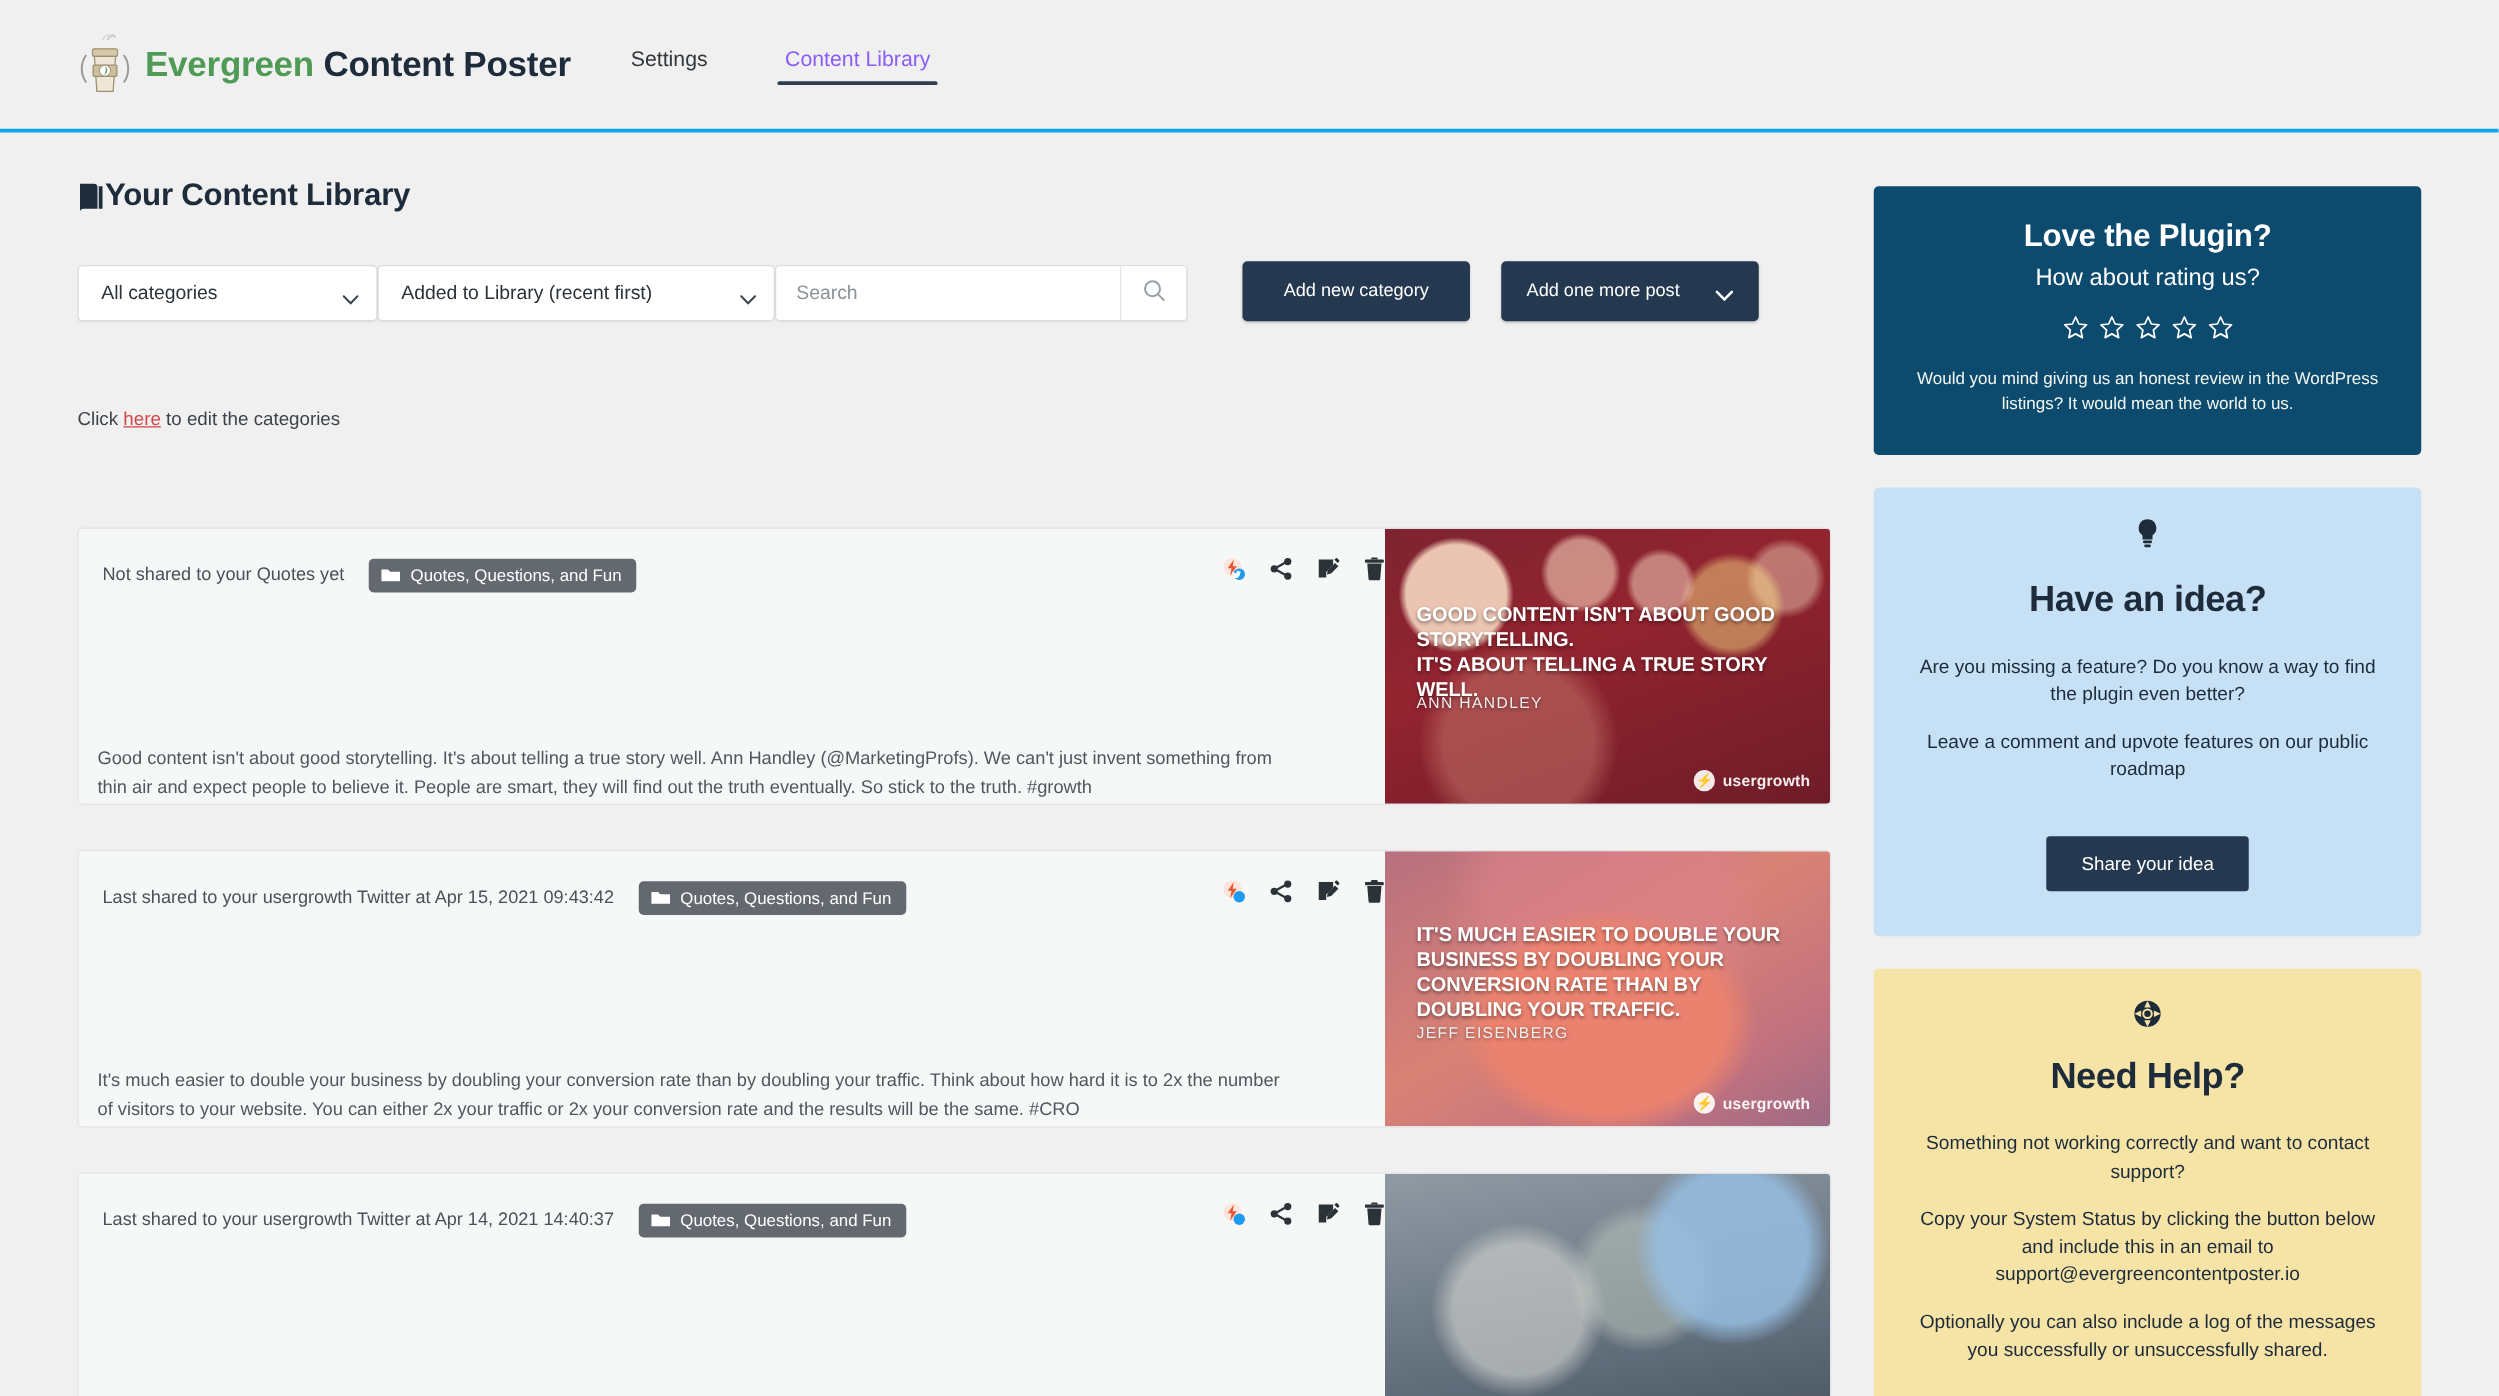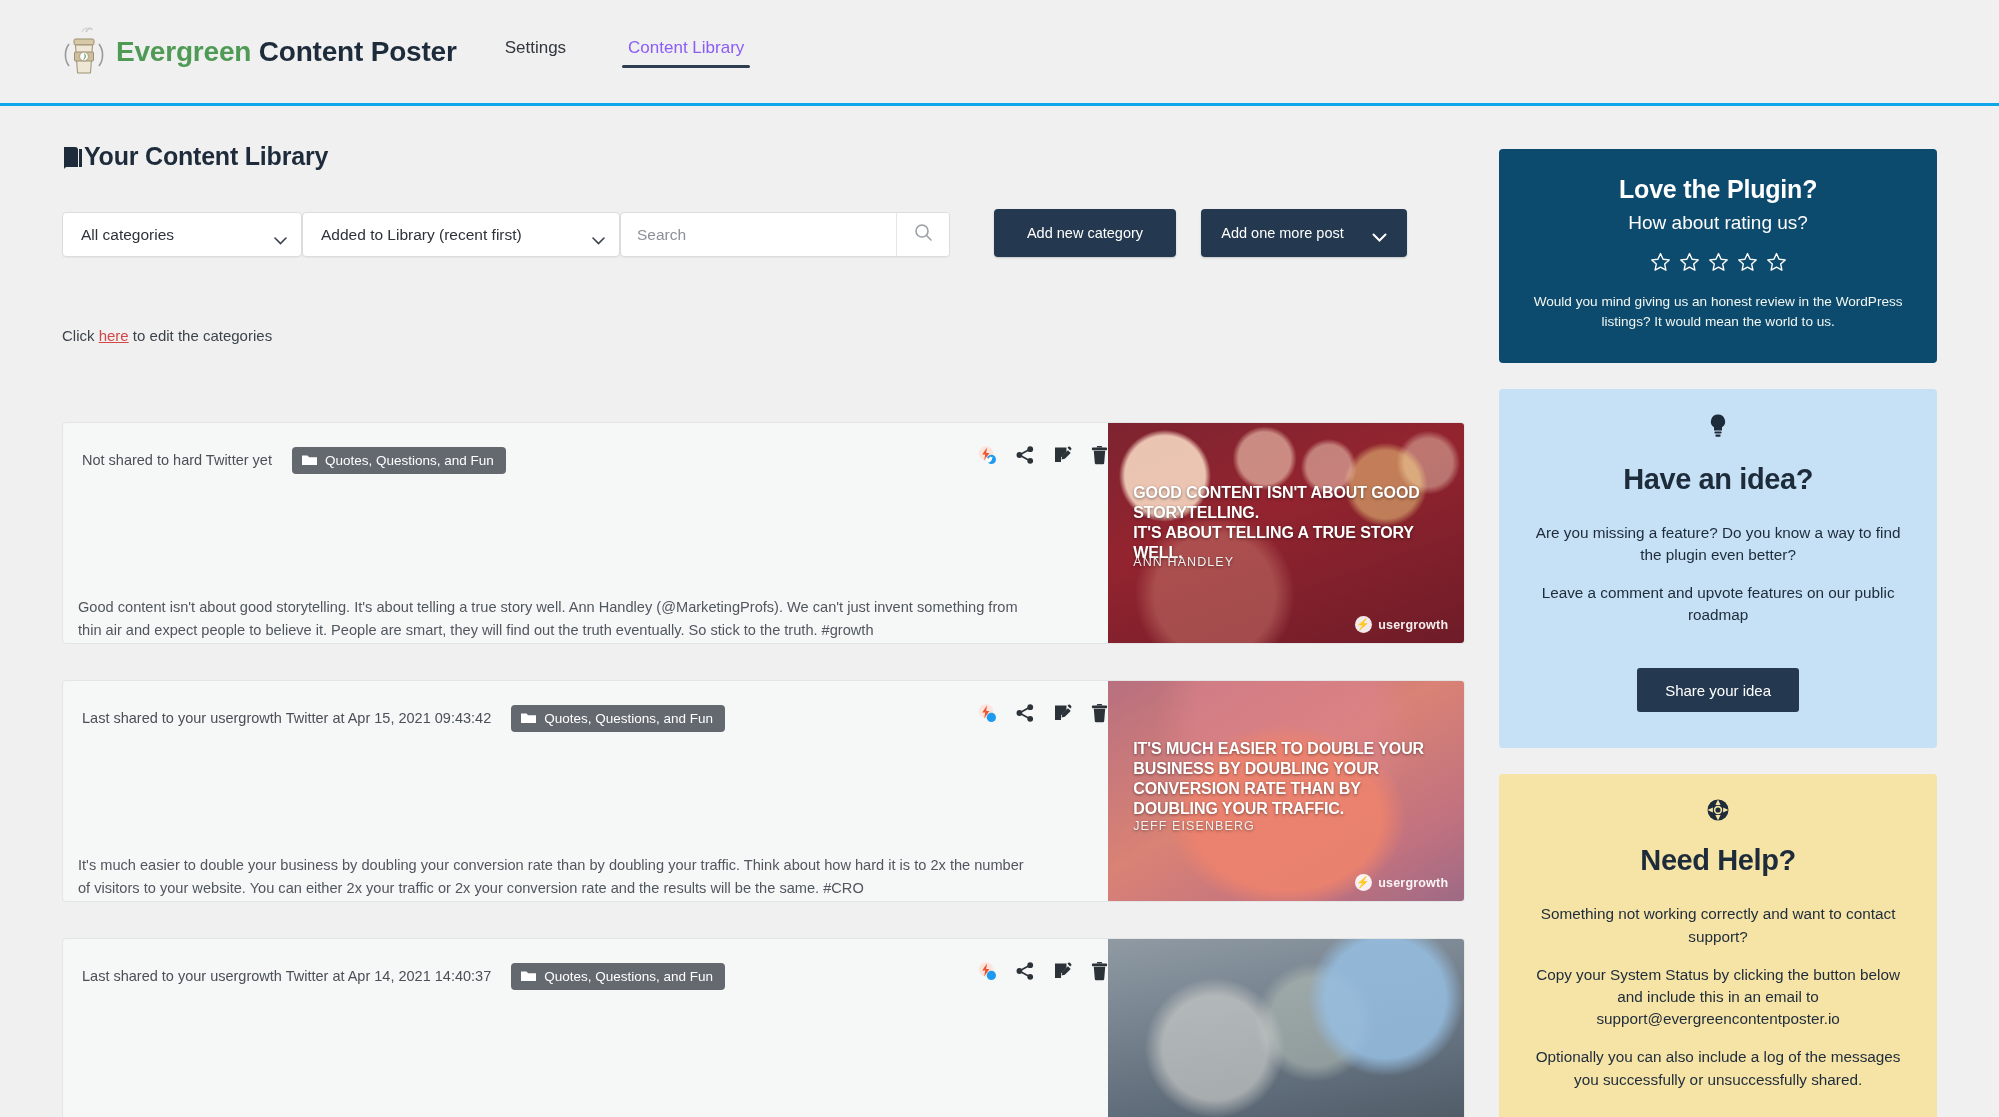--- a/index.html
+++ b/index.html
@@ -310,21 +310,21 @@
 
     <div class="click-here">
       <span>Click </span><a href="#">here</a><span> to edit the categories</span>
     </div>
 
     <div class="cards">
 
       <div class="card">
         <div class="card-body">
           <div class="card-top">
-            <span class="shared-status">Not shared to hard Twitter yet</span>
+            <span class="shared-status">Not shared to your Quotes yet</span>
             <span class="cat-chip">
               <span class="folder-icon">
                 <svg width="15" height="12" viewBox="0 0 15 12">
                     <path d="M0 1.5 h5.5 l1.6 1.8 H15 V11 H0 z" fill="#ffffff"></path>
                   </svg>
               </span>
               <span>Quotes, Questions, and Fun</span>
             </span>
             <span class="card-actions">
               <span class="act">

